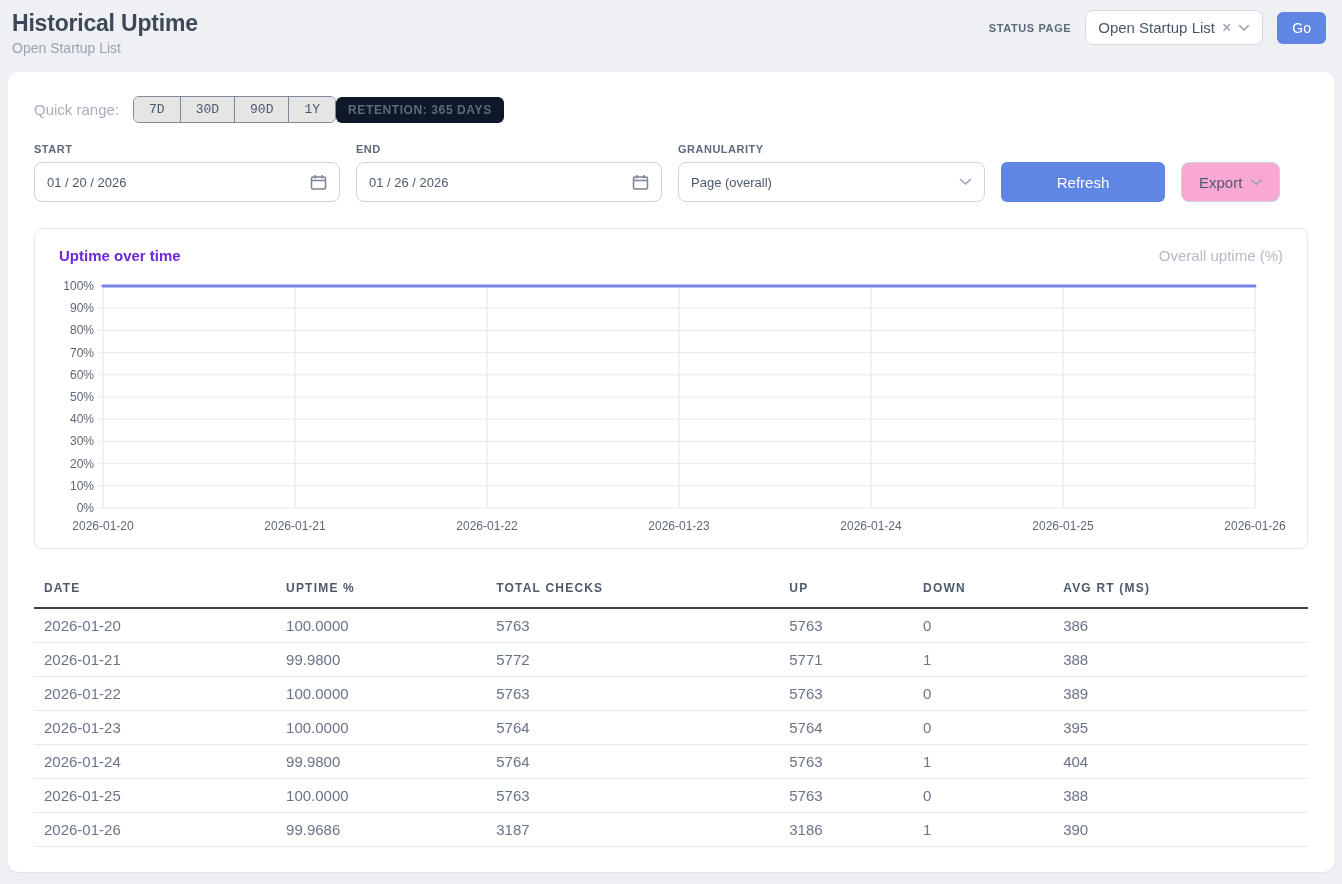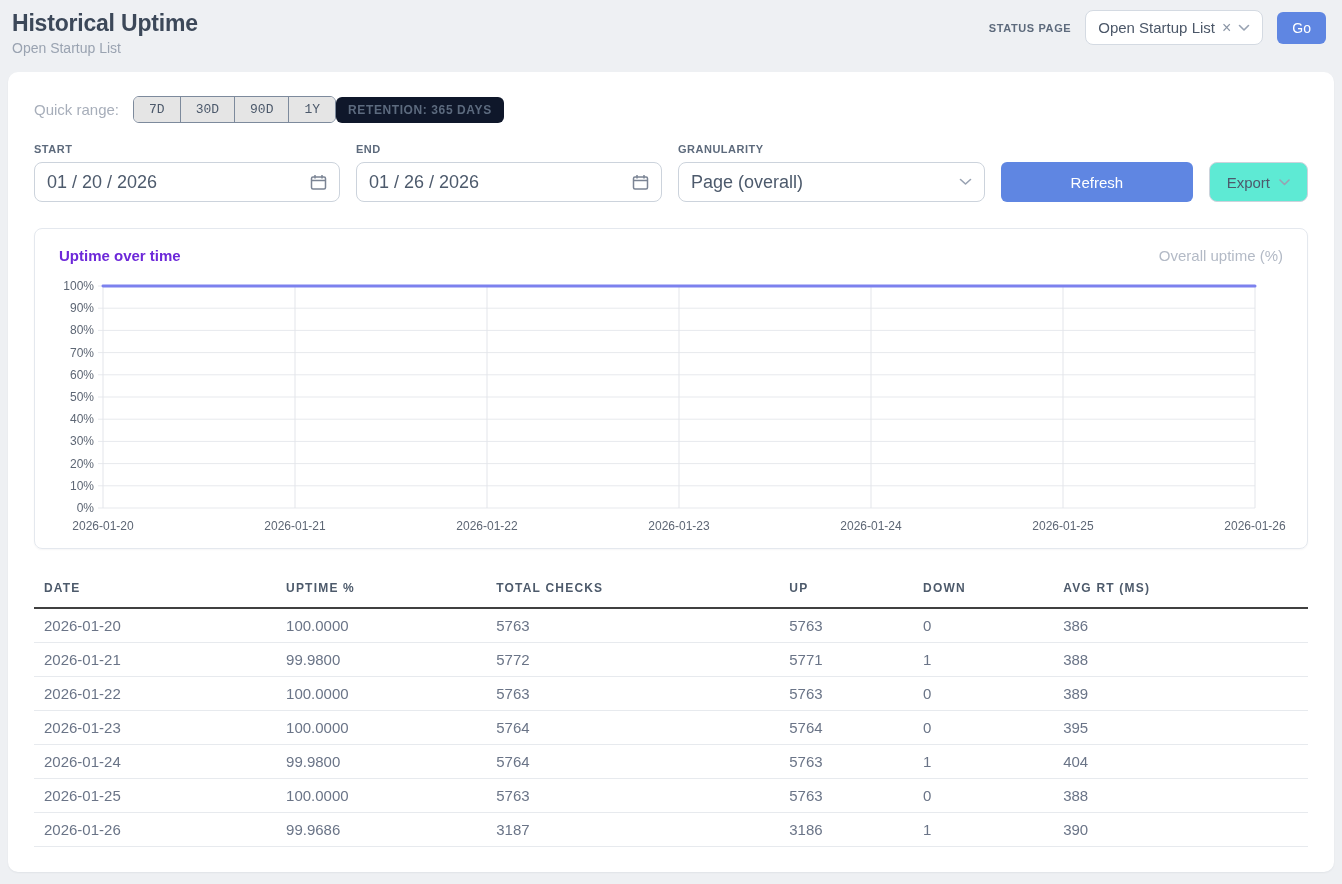--- a/index.html
+++ b/index.html
@@ -52,31 +52,31 @@
   }
   
   .form-row { display: flex; gap: 16px; margin-top: 20px; align-items: flex-end; }
   .field { display: flex; flex-direction: column; }
   .field-label {
     font-size: 11px; font-weight: 700; letter-spacing: 0.5px; color: #5d6a7c; margin-bottom: 7px;
   }
   .input-box {
     height: 40px; border: 1px solid #ccd3dc; border-radius: 8px; background: #fff;
     display: flex; align-items: center; justify-content: space-between;
-    padding: 0 12px; font-size: 18px; color: #4d5a6c; cursor: pointer;
+    padding: 0 12px; font-size: 13px; color: #4d5a6c; cursor: pointer;
   }
   .w-date { width: 306px; }
   .w-gran { width: 307px; }
   .cal-icon { stroke: #7b8494; fill: none; stroke-width: 1.5; }
   .refresh-btn {
-    width: 192px; height: 40px; background: #5f86e2; color: #fff; border: none;
+    width: 164px; height: 40px; background: #5f86e2; color: #fff; border: none;
     border-radius: 6px; font-size: 15px; cursor: pointer; font-family: inherit;
   }
   .export-btn {
-    height: 40px; background: #5eead4; border: 1px solid #ccd3dc; border-radius: 8px;
+    height: 40px; background: #f9a8d4; border: 1px solid #ccd3dc; border-radius: 8px;
     padding: 0 17px; font-size: 15px; color: #4d5a6c; cursor: pointer; font-family: inherit;
     display: flex; align-items: center; gap: 9px;
   }
   
   .chart-card {
     border: 1px solid #e4e8ee; border-radius: 8px; margin-top: 26px;
     padding: 18px 22px 10px; box-shadow: 0 1px 2px rgba(20,30,50,0.04);
   }
   .chart-head { display: flex; justify-content: space-between; align-items: center; padding: 0 2px 14px; }
   .chart-title { font-size: 15px; font-weight: 700; color: #6d28d9; }

